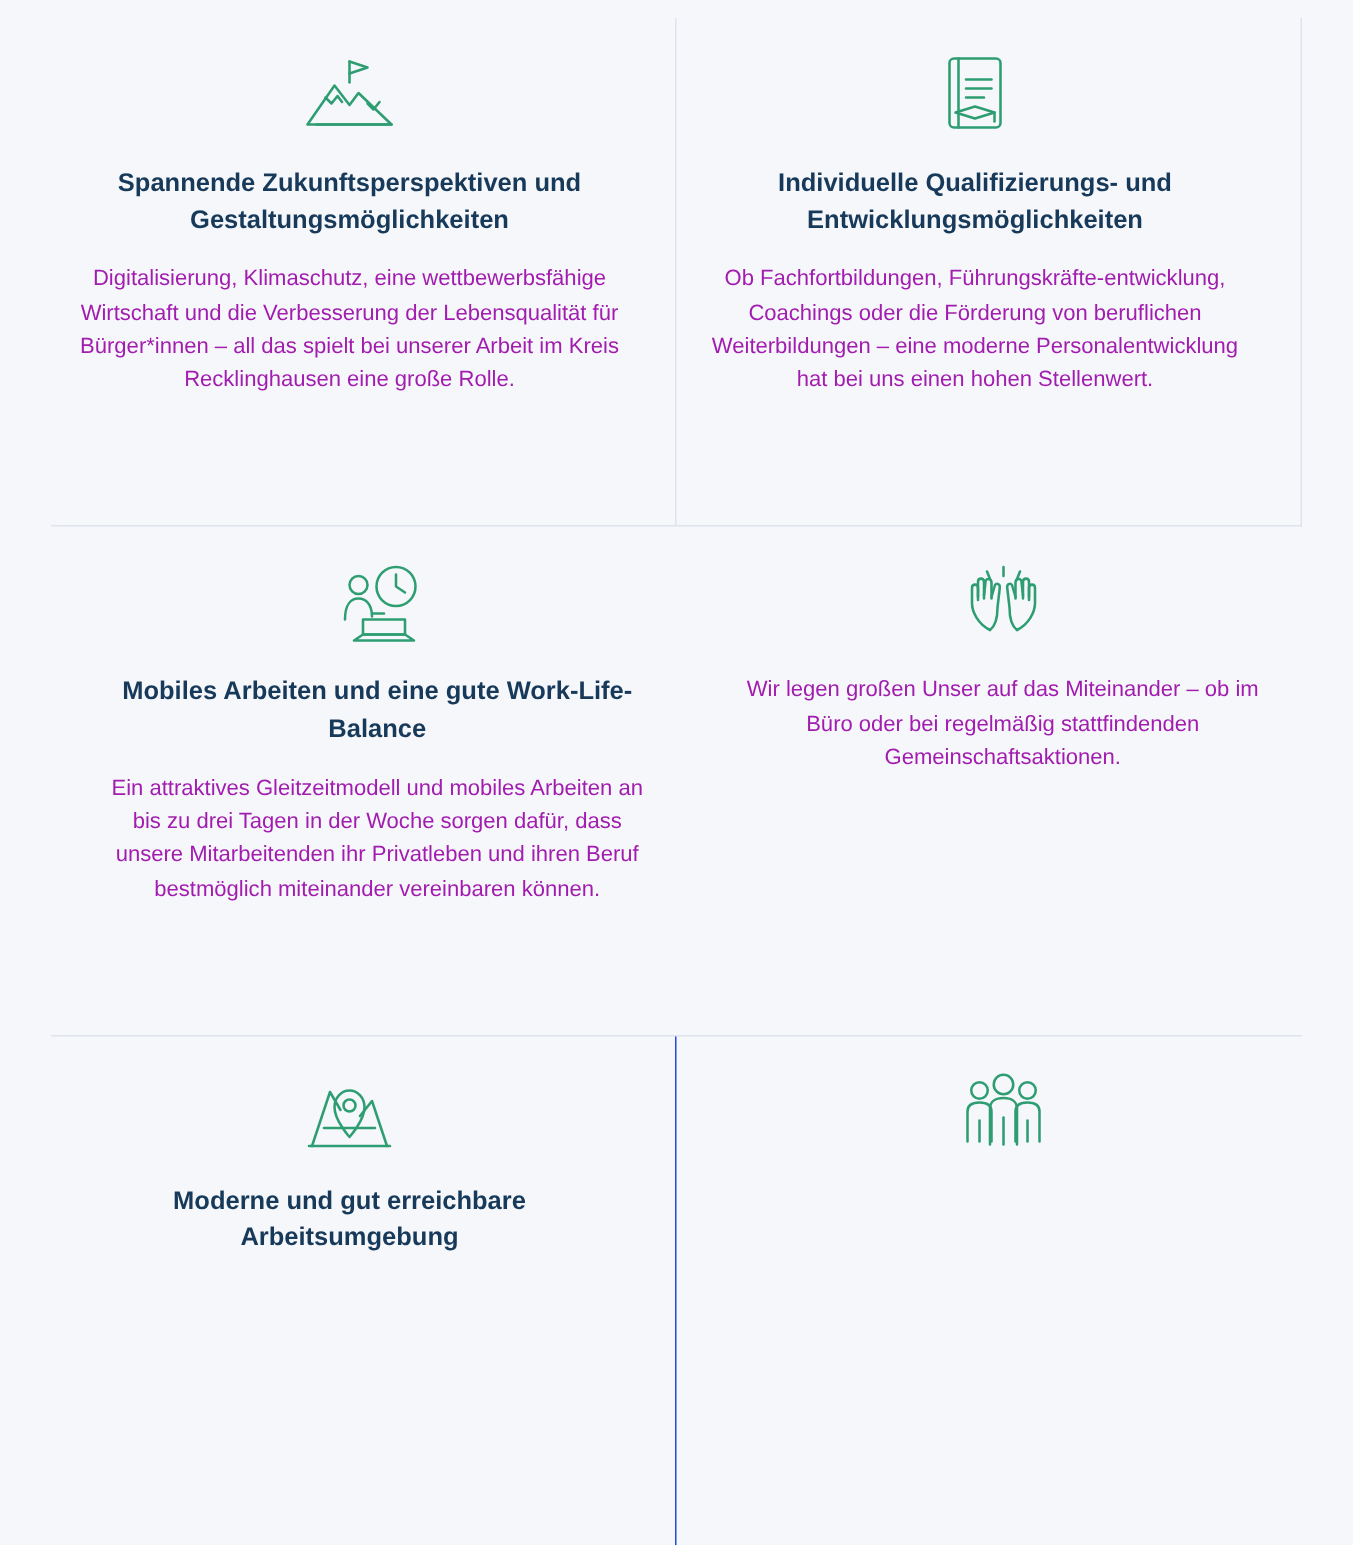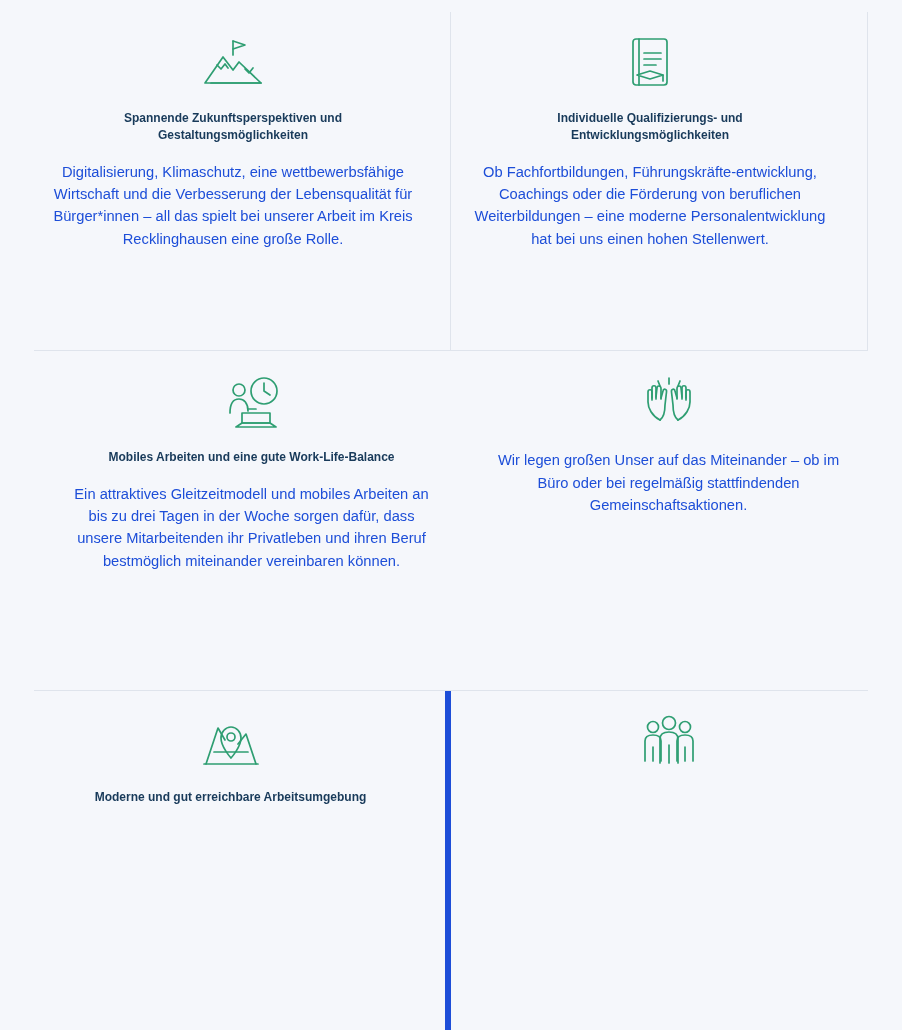--- a/index.html
+++ b/index.html
@@ -26,21 +26,21 @@
   .cell {
     box-sizing: border-box;
     padding: 18px 10px 20px 10px;
     display: flex;
     flex-direction: column;
     align-items: center;
     text-align: center;
   }
   
   .cell.col-left {
-    border-right: 6px solid #1d4ed8;
+    border-right: 1px solid #1d4ed8;
     padding-right: 36px;
     padding-left: 18px;
   }
   .cell.col-right {
     padding-left: 36px;
     padding-right: 18px;
   }
   
   .cell.row-1, .cell.row-2 {
     border-bottom: 1px solid #dfe4ec;
@@ -52,31 +52,31 @@
     height: 66px;
     display: flex;
     align-items: center;
     justify-content: center;
     margin-bottom: 14px;
   }
   .icon-wrap svg {
     display: block;
   }
   .card-title {
-    font-size: 12px;
+    font-size: 17px;
     font-weight: bold;
     line-height: 1.45;
     color: #183a5a;
     margin: 0 0 16px 0;
     max-width: 330px;
   }
   .card-body {
     font-size: 14.7px;
     line-height: 1.52;
-    color: #1d4ed8;
+    color: #a21caf;
     margin: 0;
     max-width: 360px;
     font-weight: 400;
   }
   .col-right .card-title,
   .col-right .card-body {
     max-width: 372px;
   }
 </style>
 </head>

